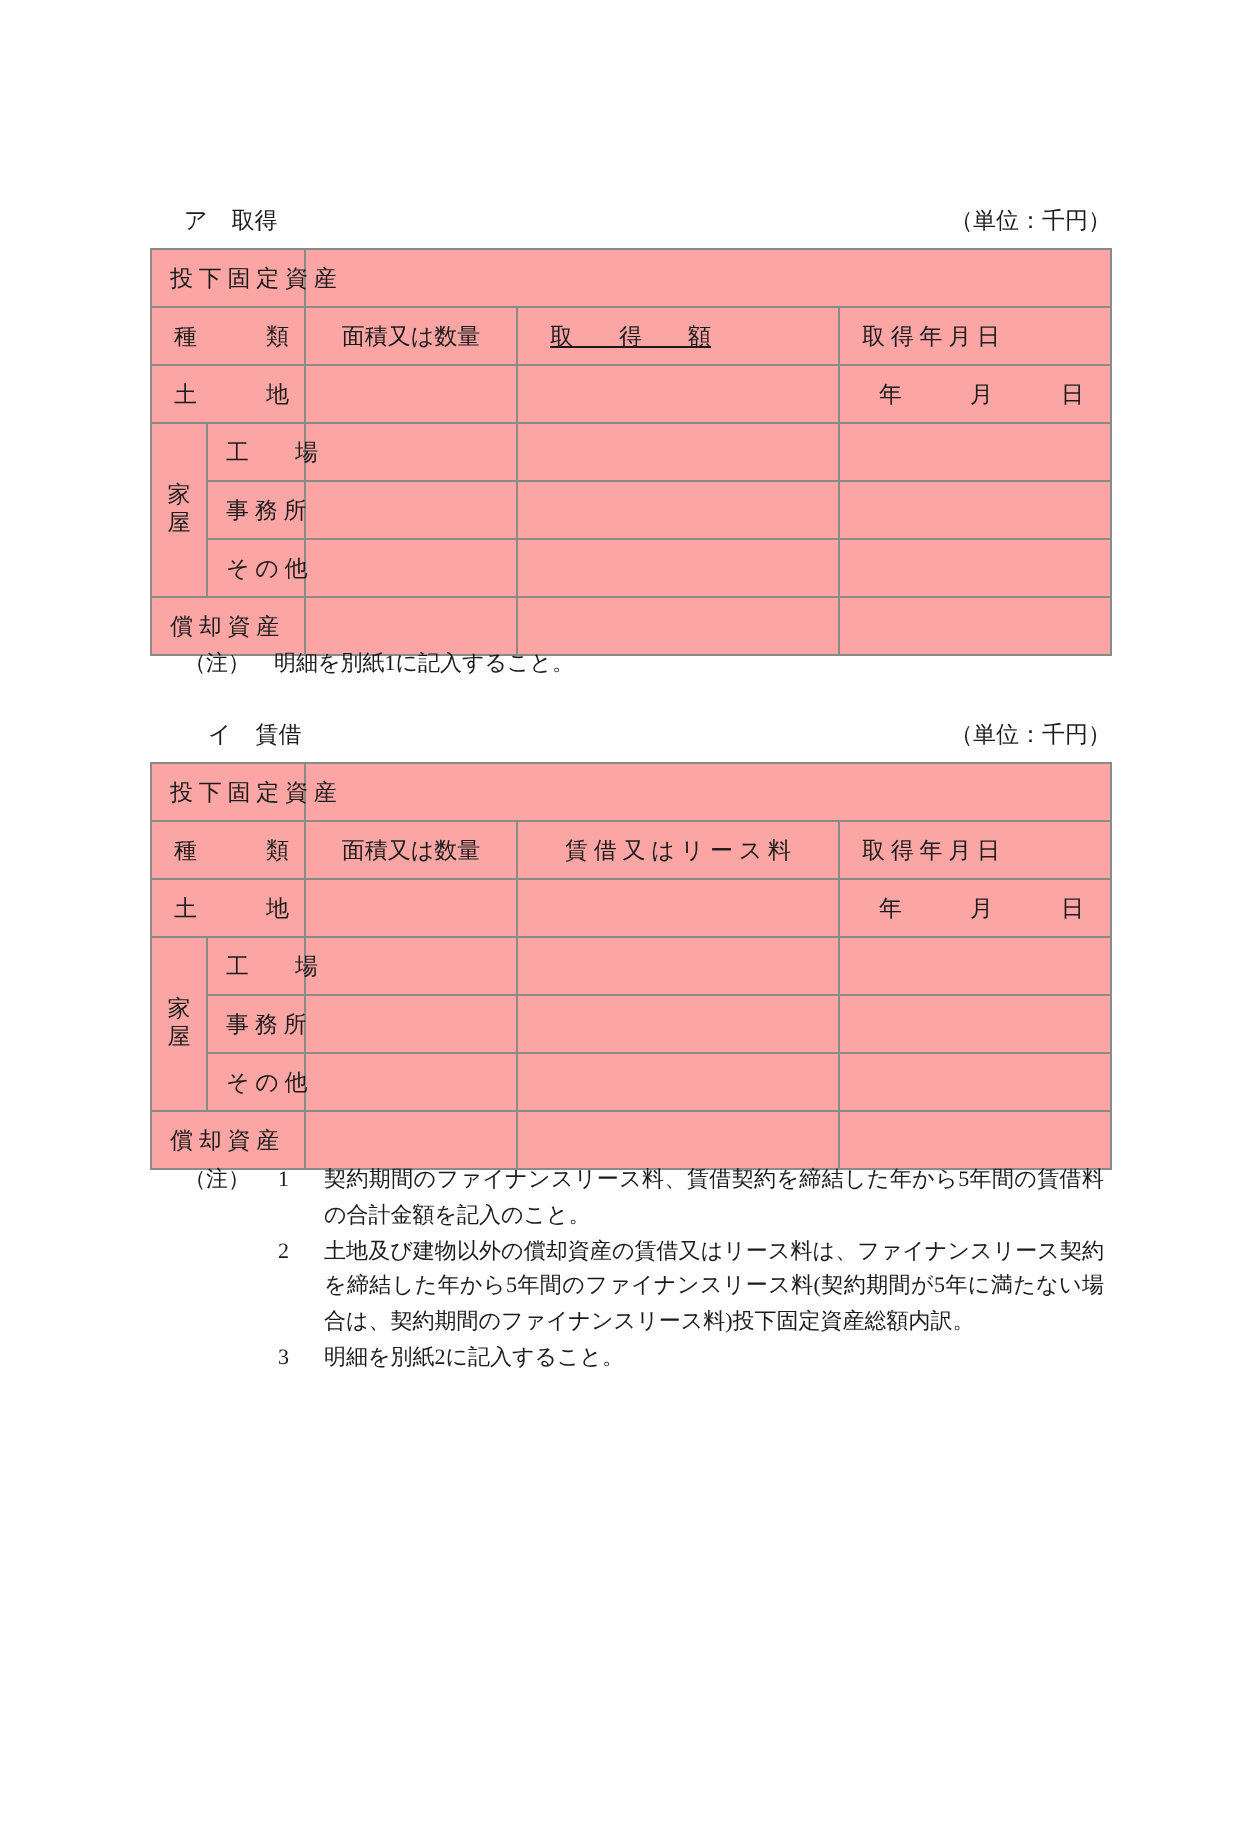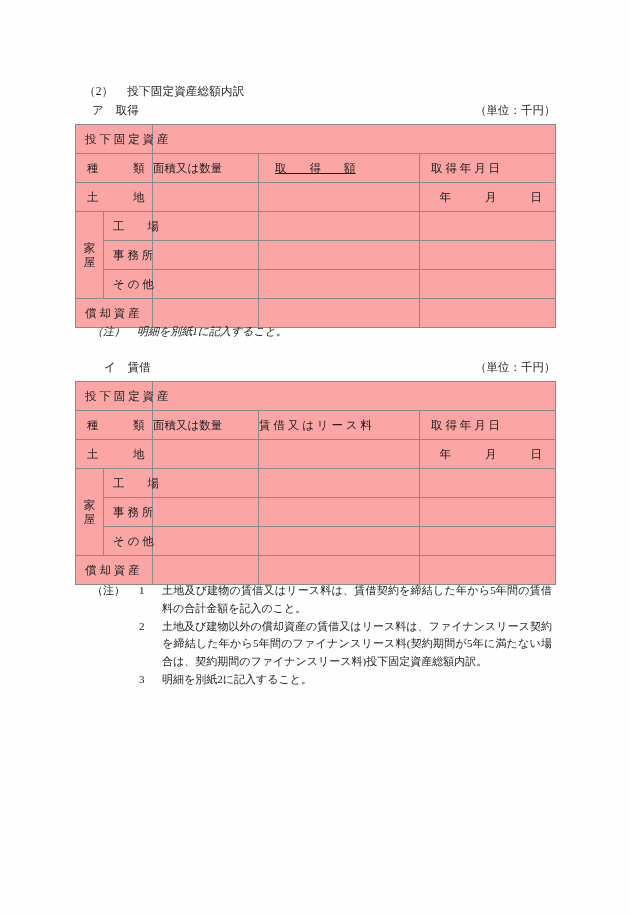--- a/index.html
+++ b/index.html
@@ -80,21 +80,21 @@
     white-space: nowrap;
   }
   .spread-wide {
     display: flex;
     justify-content: space-between;
     padding: 0 16px;
     white-space: nowrap;
     text-decoration: underline;
   }
   .center {
-    text-align: left;
+    text-align: center;
     white-space: nowrap;
   }
 
   
   .vlabel {
     width: 18px;
     margin: 0 auto;
     text-align: center;
     line-height: 1.25;
     white-space: normal;
@@ -152,23 +152,20 @@
     flex: 1 1 auto;
     text-align: justify;
     text-justify: inter-character;
   }
 </style>
 </head>
 <body>
 
 <div class="page">
 
-  <div class="section-title" style="left:84px; top:84px;">
-    <span class="sec-num">（2）</span><span class="sec-text">投下固定資産総額内訳</span>
-  </div>
 
   <div class="sub-title" style="left:92px; top:103px;">
     <span class="sub-mark">ア</span><span class="sub-text">取得</span>
   </div>
 
   <div class="unit-note" style="left:475px; top:103px;">（単位：千円）</div>
 
   <table class="form-table" style="left:75px; top:124px; width:480px;">
     <colgroup>
       <col style="width:28px;">
@@ -250,21 +247,21 @@
         <td colspan="2">
           <div class="spread-tight">償 却 資 産</div>
         </td>
         <td></td>
         <td></td>
         <td></td>
       </tr>
     </tbody>
   </table>
 
-  <div class="note-single" style="left:92px; top:324px;font-style:italic;">
+  <div class="note-single" style="left:92px; top:324px;">
     <span class="nlabel">（注）</span><span class="ntext">明細を別紙1に記入すること。</span>
   </div>
 
   <div class="sub-title" style="left:104px; top:360px;">
     <span class="sub-mark">イ</span><span class="sub-text">賃借</span>
   </div>
 
   <div class="unit-note" style="left:475px; top:360px;">（単位：千円）</div>
 
   <table class="form-table" style="left:75px; top:381px; width:480px;">
@@ -346,21 +343,21 @@
         <td></td>
       </tr>
     </tbody>
   </table>
 
   <div class="notes-block" style="left:92px; top:582px; width:460px;">
     <span class="notes-head">（注）</span>
     <ul class="notes-list">
       <li>
         <span class="note-num">1</span>
-        <span class="note-body">土地及び建物の賃借又はリース料は、賃借契約を締結した年から5年間の賃借料の合計金額を記入のこと。</span>
+        <span class="note-body">契約期間のファイナンスリース料、賃借契約を締結した年から5年間の賃借料の合計金額を記入のこと。</span>
       </li>
       <li>
         <span class="note-num">2</span>
         <span class="note-body">土地及び建物以外の償却資産の賃借又はリース料は、ファイナンスリース契約を締結した年から5年間のファイナンスリース料(契約期間が5年に満たない場合は、契約期間のファイナンスリース料)投下固定資産総額内訳。</span>
       </li>
       <li>
         <span class="note-num">3</span>
         <span class="note-body">明細を別紙2に記入すること。</span>
       </li>
     </ul>

